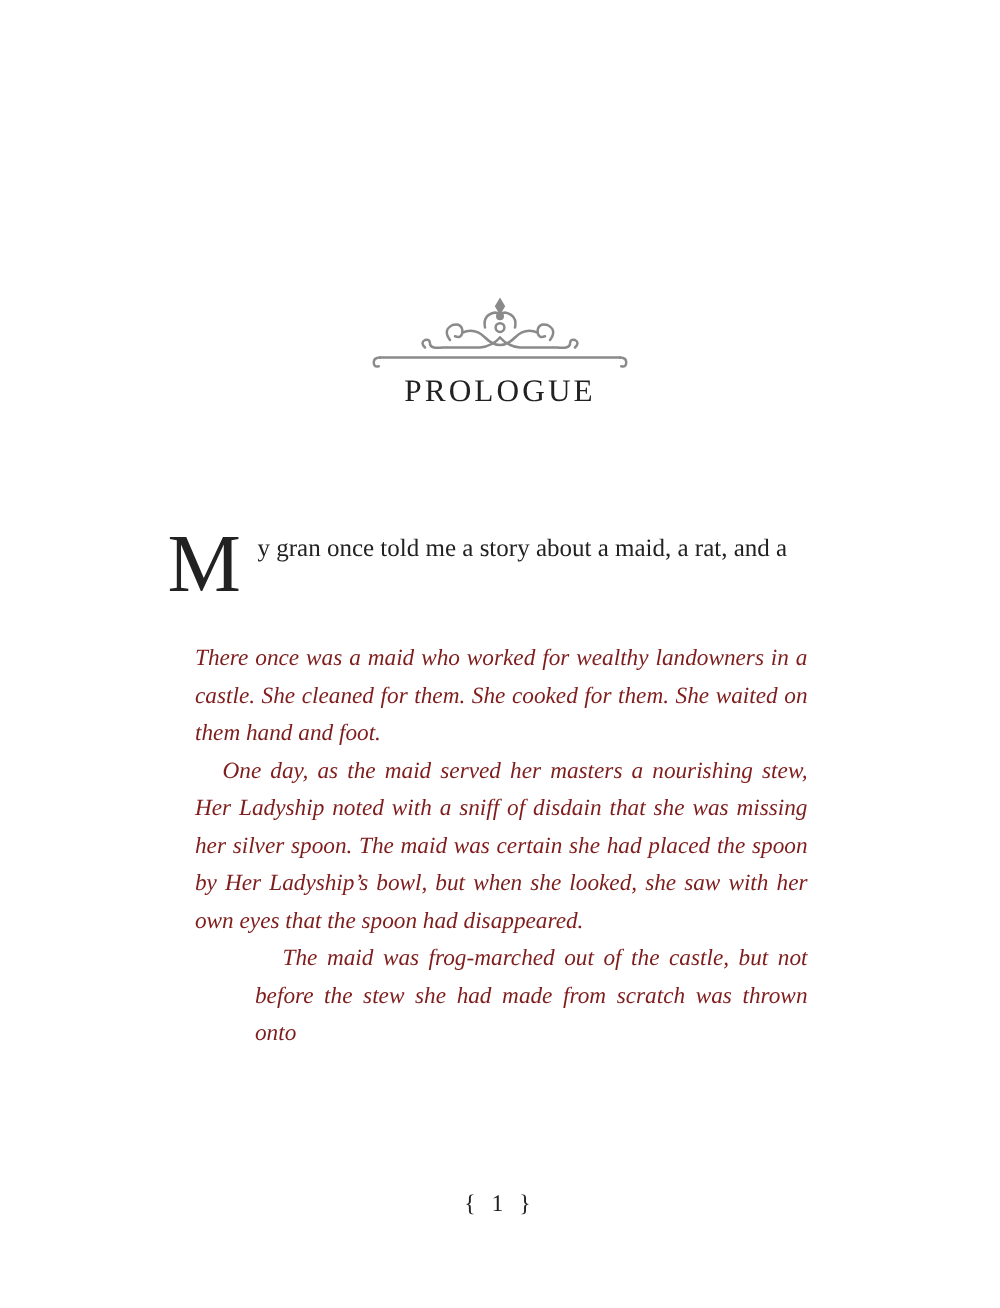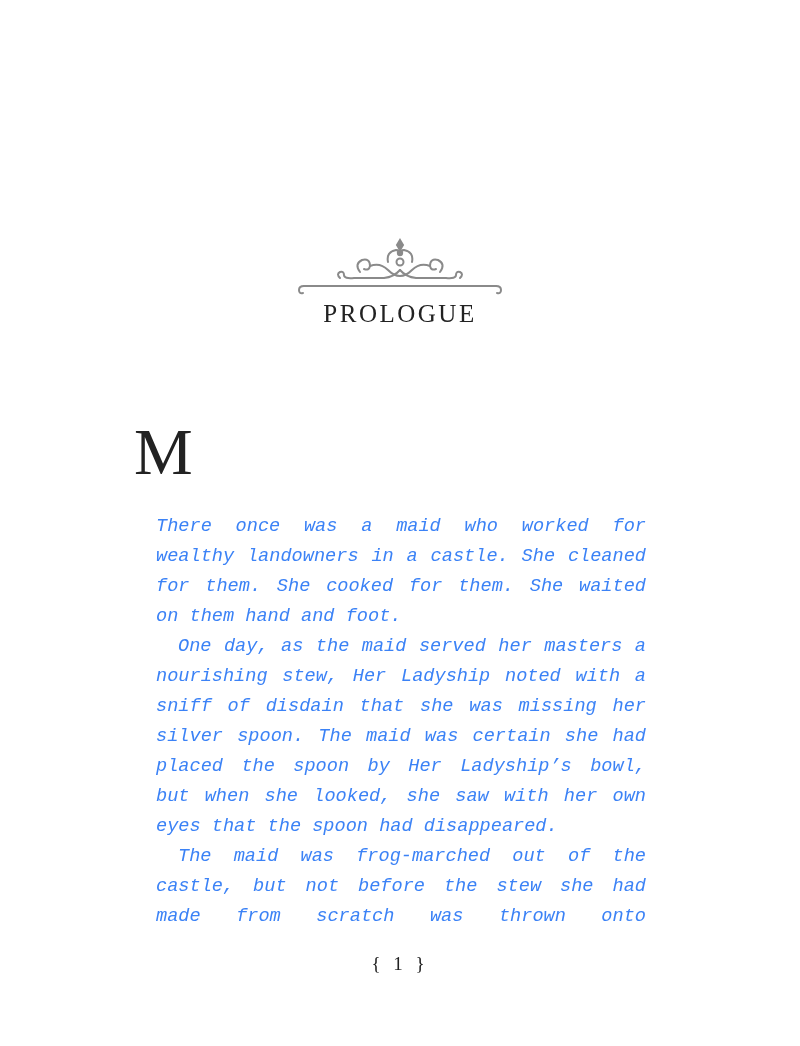--- a/index.html
+++ b/index.html
@@ -6,24 +6,24 @@
     body { width: 800px; height: 1046px; position: relative; overflow: hidden; color: #1f1f1f; }
     .page { position: absolute; inset: 0; padding-left: 48px; }
     .ornament { position: absolute; left: 296px; top: 236px; width: 208px; height: 60px; }
     .chapter-title {
       position: absolute; left: 0; right: 0; top: 300px; text-align: center;
       font-family: "Liberation Serif", serif; font-size: 25px; letter-spacing: 2.5px; color: #222;
     }
     .opening { position: absolute; left: 134px; top: 424px; width: 540px; font-family: "Liberation Serif", serif; font-size: 20px; line-height: 30px; color: #222; }
     .dropcap { position: absolute; left: 0; top: -2px; font-size: 66px; line-height: 60px; color: #222; }
     .opening .line { padding-left: 72px; white-space: nowrap; }
-    .story { position: absolute; left: 156px; top: 512px; width: 490px; font-family: Liberation Mono, monospace; font-style: italic; font-size: 18.6px; line-height: 30px; color: #3b82f6; }
+    .story { position: absolute; left: 156px; top: 512px; width: 490px; font-family: Liberation Serif, serif; font-style: italic; font-size: 18.6px; line-height: 30px; color: #7f1d1d; }
     .story p { margin: 0; text-align: justify; text-align-last: left; }
     .story p.indent { text-indent: 22px; }
-    .story p.last-open { text-align-last: justify; }
+    .story p.last-open { text-align-last: justify; margin-left: 48px; }
     .folio { position: absolute; left: 0; right: 0; top: 953px; text-align: center; font-family: "Liberation Serif", serif; font-size: 19px; color: #222; letter-spacing: 4px; }
   </style>
 </head>
 <body>
 
 <div class="page">
 
   <svg class="ornament" viewBox="0 0 208 60">
     <g fill="none" stroke="#8a8a8a" stroke-width="2" stroke-linecap="round">
 
@@ -44,20 +44,21 @@
       <circle cx="104" cy="26" r="3.5"></circle>
       <path d="M104 4 l3 5 l-3 5 l-3 -5 z" fill="#8a8a8a"></path>
       <circle cx="104" cy="17" r="2.2" fill="#8a8a8a"></circle>
     </g>
   </svg>
 
   <div class="chapter-title">PROLOGUE</div>
 
   <div class="opening">
     <span class="dropcap">M</span>
+    <div class="line">y gran once told me a story about a maid, a rat, and a</div>
   </div>
 
   <div class="story">
     <p>There once was a maid who worked for wealthy landowners in a castle. She cleaned for them. She cooked for them. She waited on them hand and foot.</p>
     <p class="indent">One day, as the maid served her masters a nourishing stew, Her Ladyship noted with a sniff of disdain that she was missing her silver spoon. The maid was certain she had placed the spoon by Her Ladyship’s bowl, but when she looked, she saw with her own eyes that the spoon had disappeared.</p>
     <p class="indent last-open">The maid was frog-marched out of the castle, but not before the stew she had made from scratch was thrown onto</p>
   </div>
 
   <div class="folio">{ 1 }</div>
 </div>

